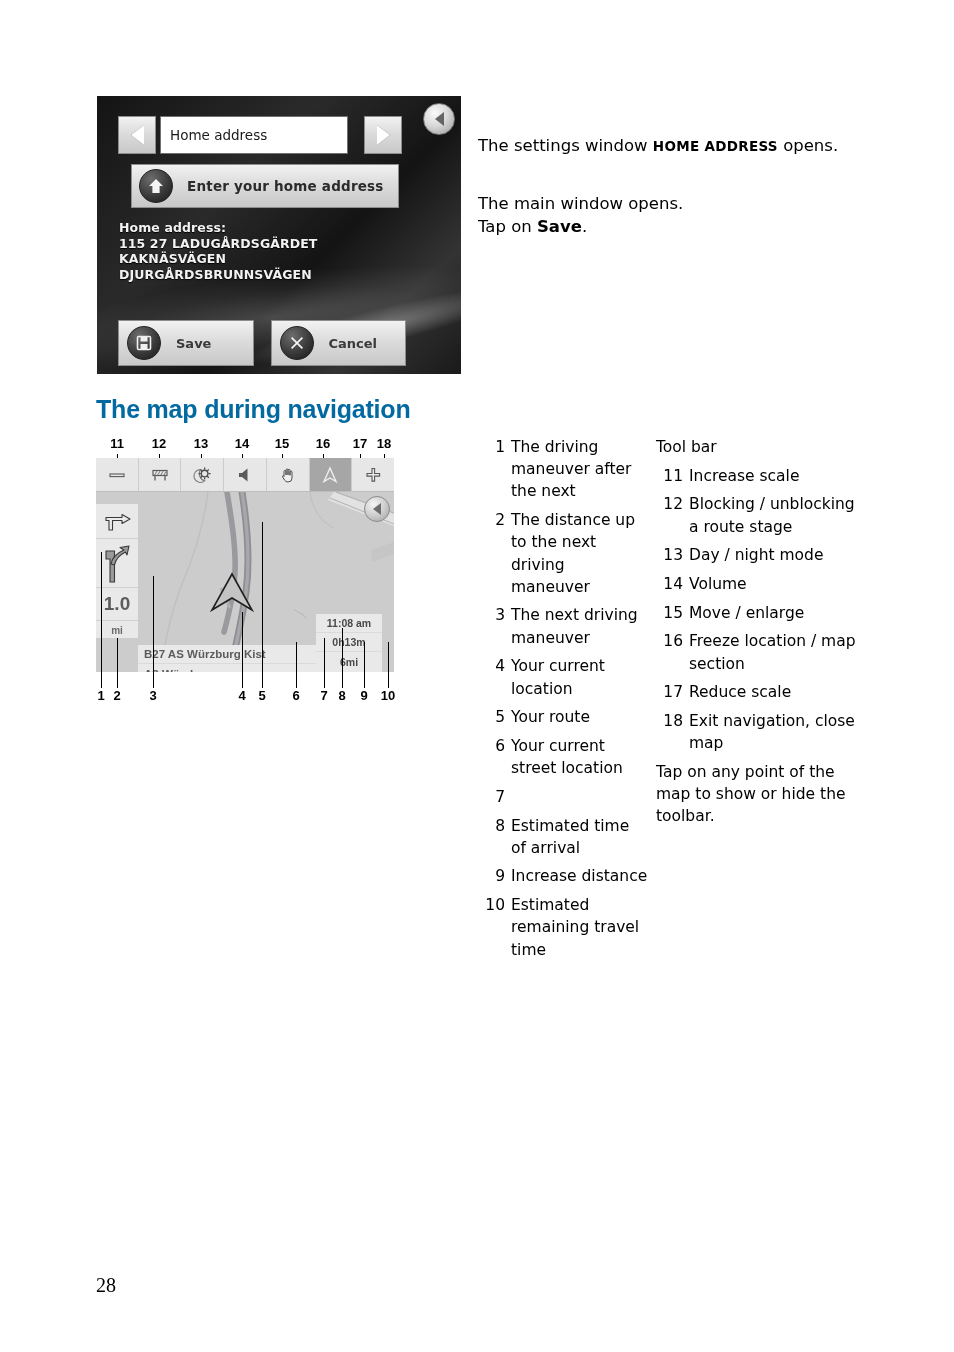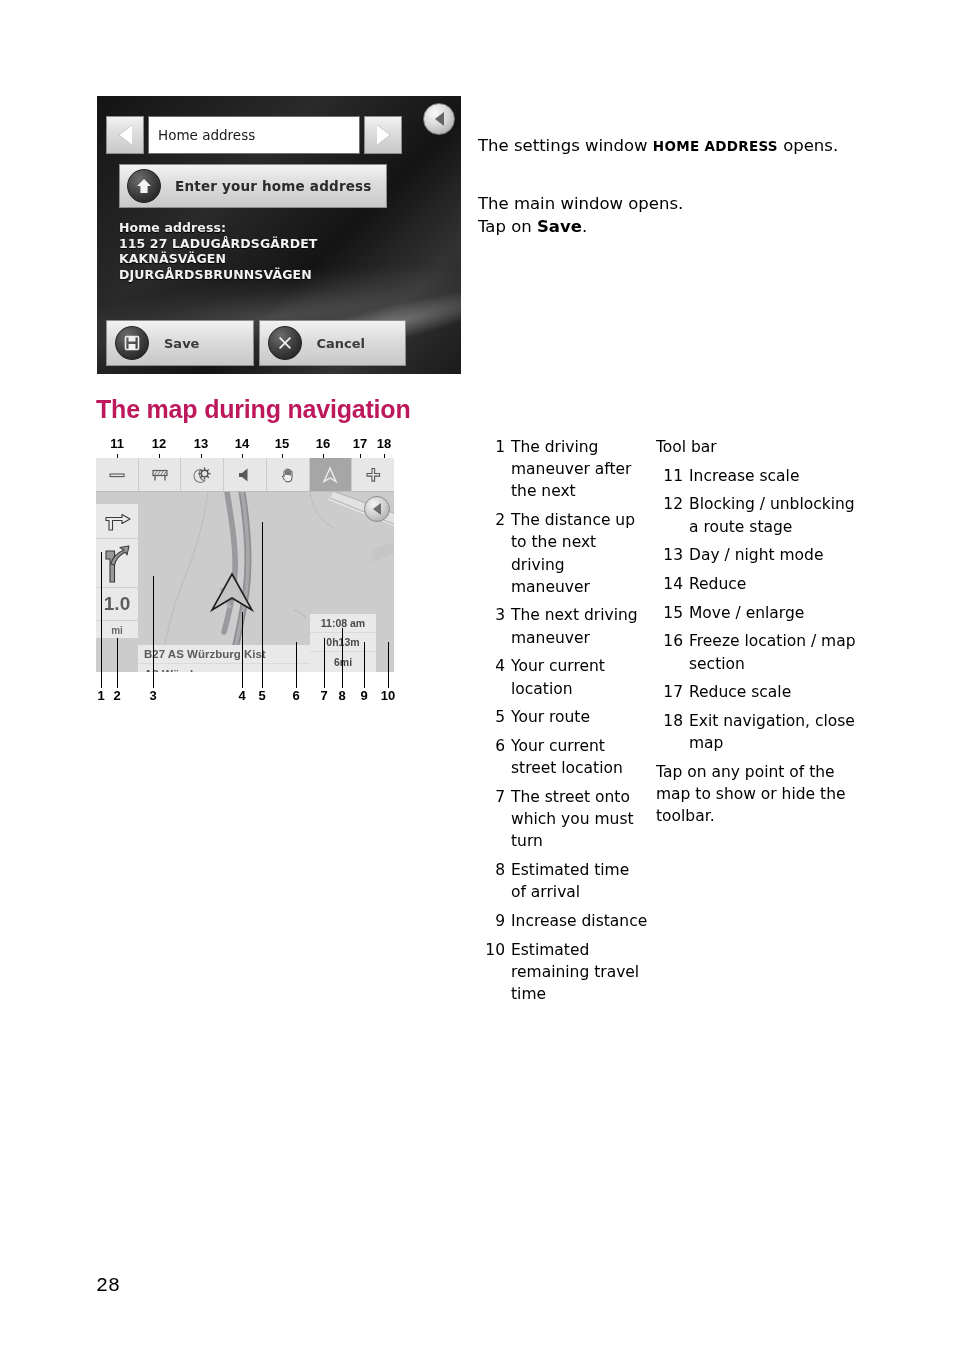--- a/index.html
+++ b/index.html
@@ -43,20 +43,21 @@
     width: 330px;
     height: 90px;
     background: radial-gradient(ellipse 200px 26px at 50% 50%, rgba(255,255,255,0.3) 0%, rgba(255,255,255,0) 70%);
     transform: rotate(-14deg);
     pointer-events: none;
   }
   .btn3d {
     background: linear-gradient(180deg, #f2f2f2 0%, #dcdcdc 45%, #c8c8c8 100%);
     border: 1px solid #8d8d8d;
     box-sizing: border-box;
+    margin-left: 12px;
   }
   #hs-navrow {
     position: absolute;
     left: 9px;
     top: 20px;
     width: 296px;
     height: 38px;
     display: flex;
     gap: 4px;
   }
@@ -179,21 +180,21 @@
   }
 
   
   #section-heading {
     position: absolute;
     left: 96px;
     top: 395px;
     font-size: 25px;
     font-weight: bold;
     font-family: "Liberation Sans", sans-serif;
-    color: #be185d;
+    color: #0369a1;
     letter-spacing: -0.2px;
   }
 
   
   #map-figure {
     position: absolute;
     left: 96px;
     top: 436px;
     width: 300px;
     height: 272px;
@@ -317,21 +318,21 @@
     padding-left: 6px;
     font-family: "Liberation Sans", sans-serif;
     font-size: 11.5px;
     font-weight: bold;
     color: #5c5c5c;
     box-sizing: border-box;
     border-bottom: 1px solid #dadada;
   }
   #info-panel {
     position: absolute;
-    right: 18px;
+    right: 12px;
     bottom: 0;
     width: 66px;
     height: 58px;
     background: #e9e9e9;
   }
   #info-panel .row {
     height: 19px;
     display: flex;
     align-items: center;
     justify-content: center;
@@ -385,21 +386,21 @@
   }
   .legend-note {
     margin-top: 6px;
   }
 
   
   #page-number {
     position: absolute;
     left: 96px;
     top: 1274px;
-    font-family: Liberation Mono, monospace;
+    font-family: Liberation Serif, serif;
     font-size: 20px;
     color: #000;
   }
 </style>
 </head>
 <body>
 
 <div id="home-shot">
   <div class="swoosh"></div>
   <div class="swoosh2"></div>
@@ -637,21 +638,20 @@
     <div class="legend-item">
       <div class="num">5</div>
       <div class="txt">Your route</div>
     </div>
     <div class="legend-item">
       <div class="num">6</div>
       <div class="txt">Your current street location</div>
     </div>
     <div class="legend-item">
       <div class="num">7</div>
-      <div class="txt">The street onto which you must turn</div>
     </div>
     <div class="legend-item">
       <div class="num">8</div>
       <div class="txt">Estimated time of arrival</div>
     </div>
     <div class="legend-item">
       <div class="num">9</div>
       <div class="txt">Increase distance</div>
     </div>
     <div class="legend-item">
@@ -670,21 +670,21 @@
       <div class="legend-item">
         <div class="num">12</div>
         <div class="txt">Blocking / unblocking a route stage</div>
       </div>
       <div class="legend-item">
         <div class="num">13</div>
         <div class="txt">Day / night mode</div>
       </div>
       <div class="legend-item">
         <div class="num">14</div>
-        <div class="txt">Reduce</div>
+        <div class="txt">Volume</div>
       </div>
       <div class="legend-item">
         <div class="num">15</div>
         <div class="txt">Move / enlarge</div>
       </div>
       <div class="legend-item">
         <div class="num">16</div>
         <div class="txt">Freeze location / map section</div>
       </div>
       <div class="legend-item">

